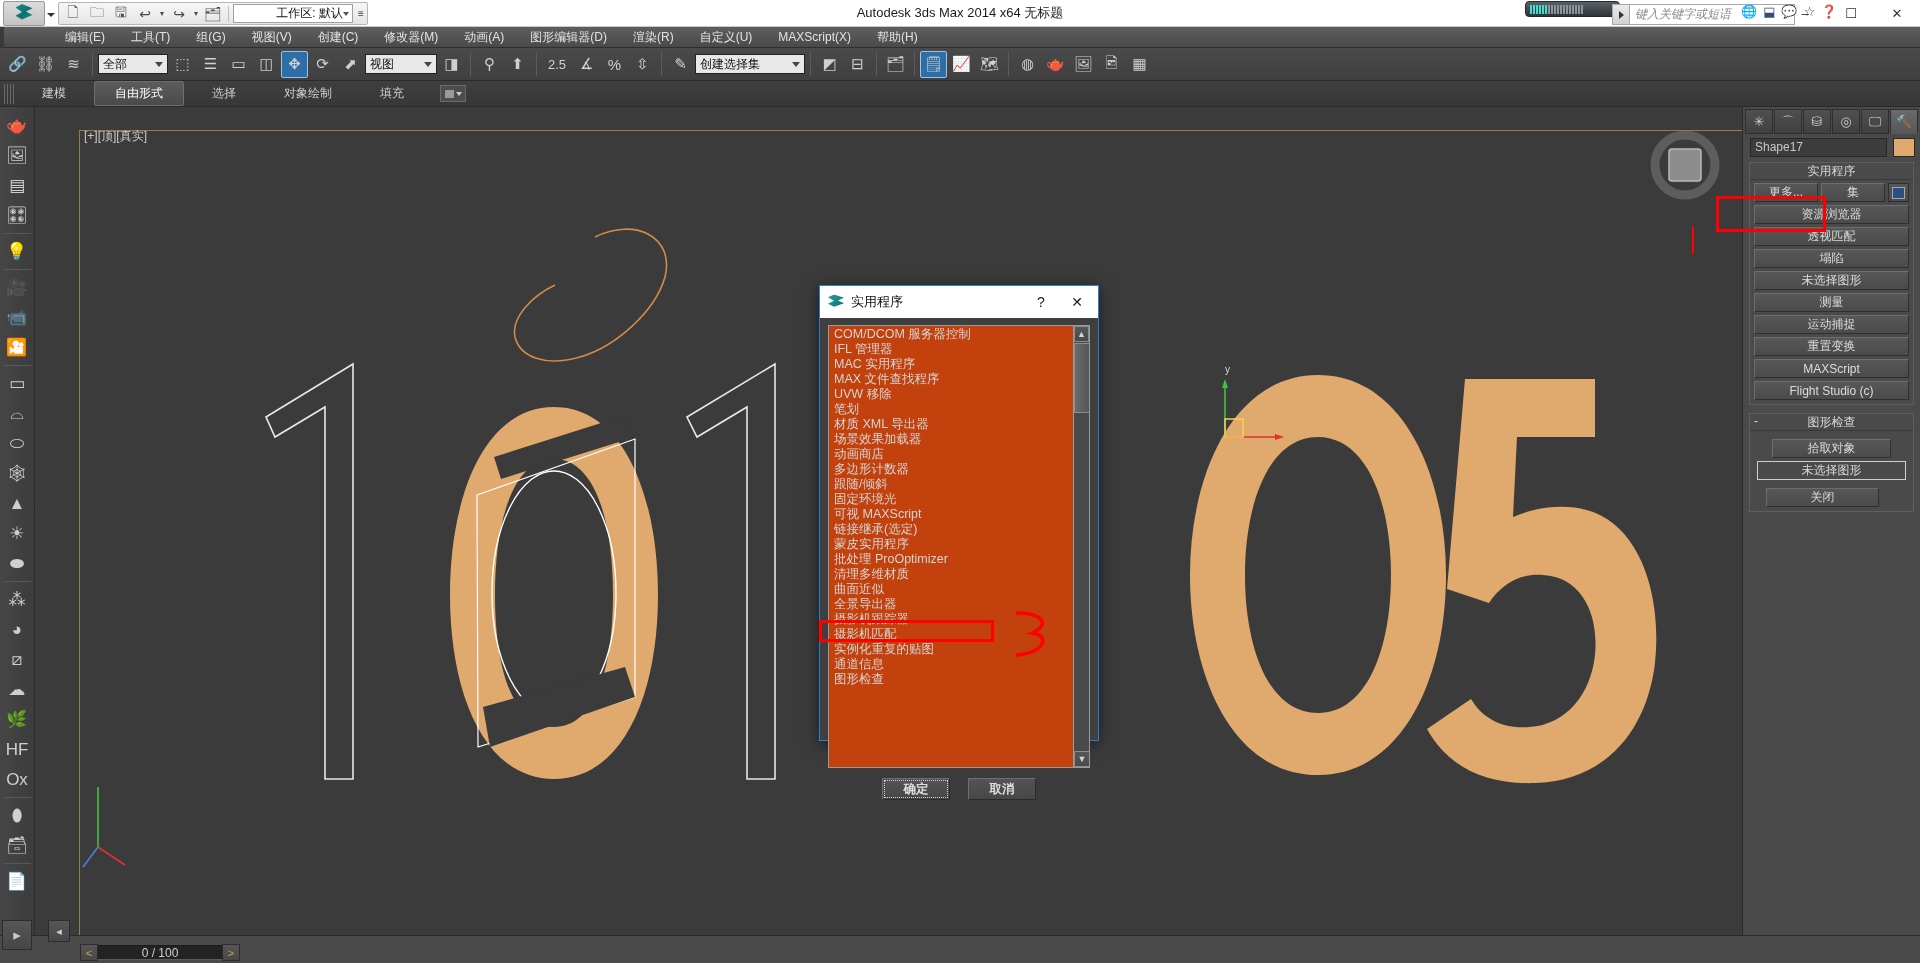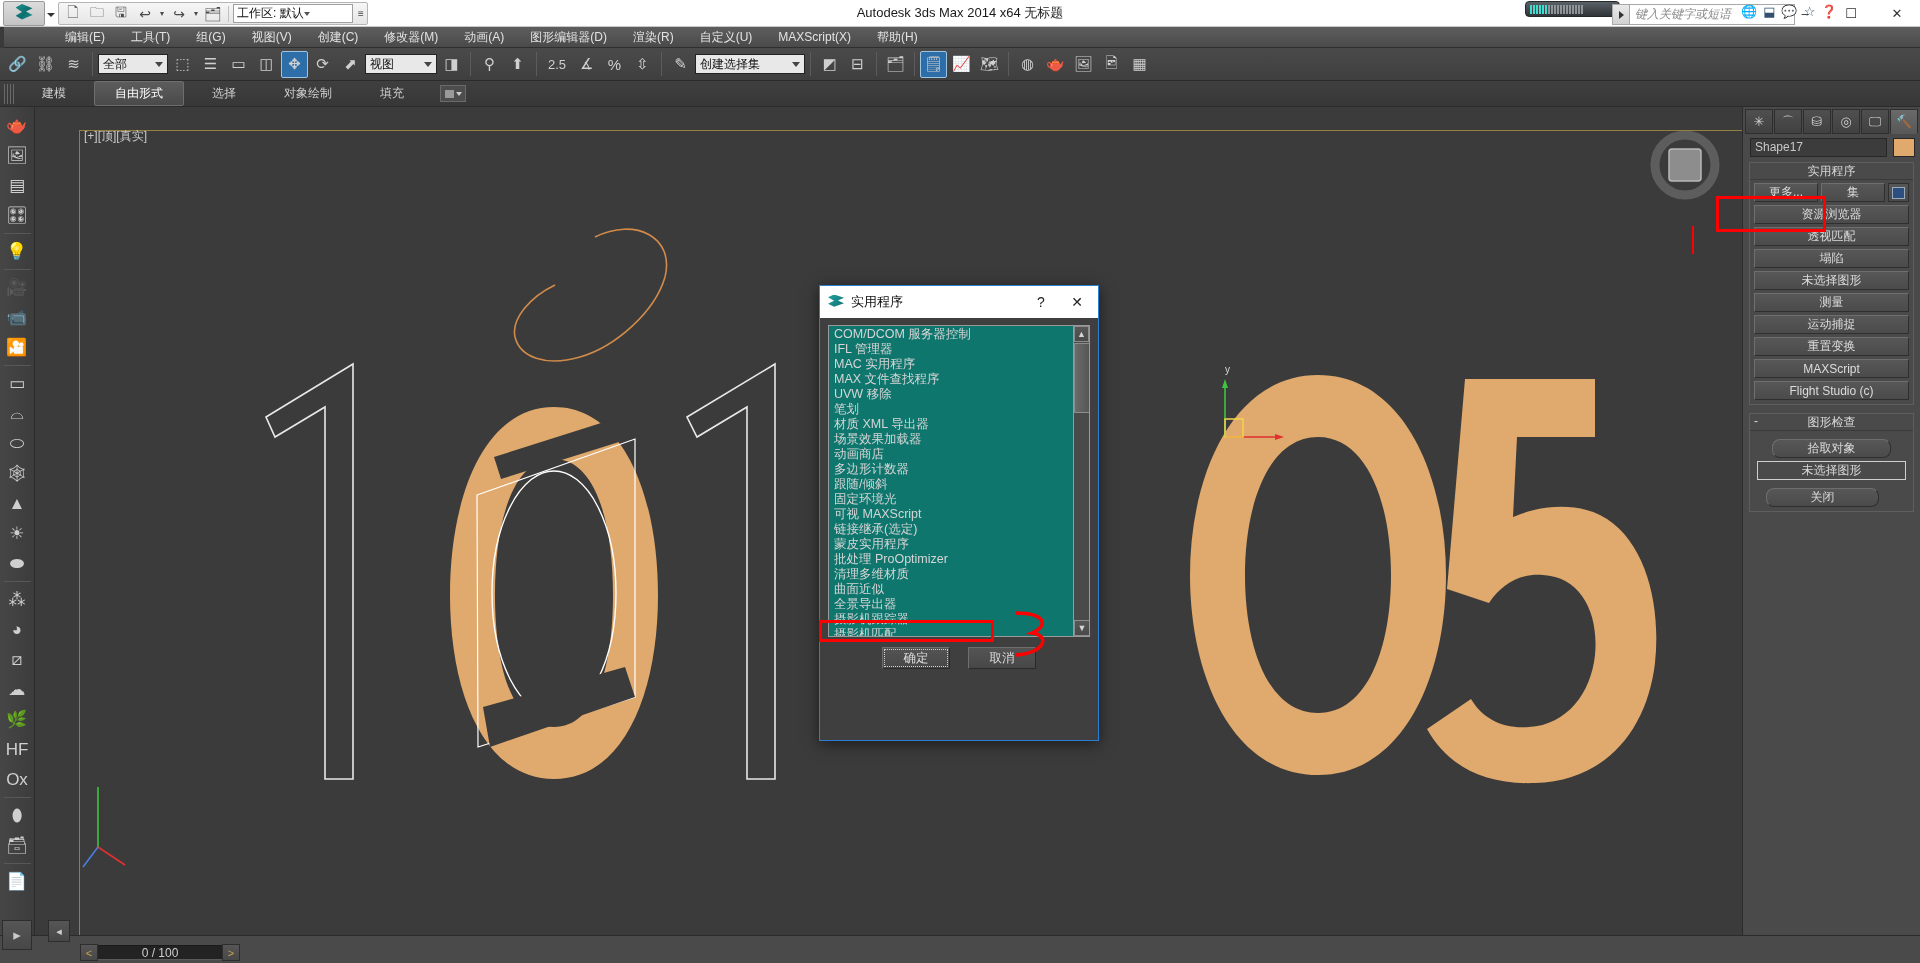--- a/index.html
+++ b/index.html
@@ -33,21 +33,21 @@
     background:linear-gradient(#f6f6f6,#e6e6e6);
     border:1px solid #b5b5b5; border-radius:2px;
     display:flex; align-items:center; padding:0 3px; gap:2px;
   }
   .qicon{width:22px;height:19px;display:flex;align-items:center;justify-content:center;
          font-size:14px;color:#4a4a4a; position:relative;}
   .qsep{width:1px;height:16px;background:#c0c0c0;margin:0 2px;}
   .ws-combo{
     display:flex;align-items:center; width:120px;height:19px;
     background:#fff;border:1px solid #a0a0a0; padding:0 3px; font-size:12px;color:#111;
-    justify-content:flex-start;
+    justify-content:flex-end;
   }
   .ws-caret{width:0;height:0;border-left:3px solid transparent;border-right:3px solid transparent;border-top:4px solid #555;}
   .qat-more{margin-left:3px;color:#444;font-size:10px;}
   .title-text{
     position:absolute;left:0;top:4px;width:1920px;text-align:center;
     font-size:13px;color:#1a1a1a;
   }
   .infocenter{
     position:absolute; right:300px; top:1px; width:95px; height:16px;
     background:linear-gradient(#5a6166,#2e3438); border:1px solid #23282b; border-radius:4px;
@@ -182,21 +182,21 @@
   .rrow .rbtn{flex:1;margin:0;}
   .icobtn{
     width:21px;height:19px;background:linear-gradient(#575757,#4b4b4b);border:1px solid #2f2f2f;
     display:flex;align-items:center;justify-content:center;
   }
   .icosq{width:13px;height:12px;background:#2c4f80;border:1px solid #9ab;}
   .rfield{
     height:19px;margin:3px 7px 0 7px;background:#4a4a4a;border:1px solid #cfcfcf;
     display:flex;align-items:center;justify-content:center;font-size:12px;color:#d8d8d8;
   }
-  .rbtn.narrow{margin-left:22px;margin-right:22px;border-radius:8px;}
+  .rbtn.narrow{margin-left:22px;margin-right:22px;}
 
   
   .statusarea{
     position:absolute;left:0;top:935px;width:1920px;height:28px;
     background:#4a4a4a;border-top:1px solid #2b2b2b;
   }
   .framebox{
     position:absolute;left:80px;top:944px;height:17px;width:160px;
     display:flex;align-items:center;
   }
@@ -228,38 +228,38 @@
   .dlg-icon{width:16px;height:15px;
     background:linear-gradient(135deg,#23a0a0,#0c6b6b);
     clip-path:polygon(0% 18%,38% 0%,100% 22%,62% 40%,100% 58%,38% 82%,0% 62%,38% 42%);}
   .dlg-title-text{margin-left:7px;font-size:13px;color:#111;}
   .dlg-help{position:absolute;right:46px;top:6px;width:22px;height:20px;
     display:flex;align-items:center;justify-content:center;font-size:14px;color:#222;}
   .dlg-close{position:absolute;right:8px;top:6px;width:26px;height:20px;
     display:flex;align-items:center;justify-content:center;font-size:14px;color:#222;}
   .dlg-body{padding:7px 8px 0 8px;}
   .listbox{
-    position:relative;height:312px;background:#0f766e;border:1px solid #9a9a9a;
+    position:relative;height:443px;background:#c2410c;border:1px solid #9a9a9a;
     overflow:hidden;
   }
   .list-inner{position:absolute;left:0;top:0;right:16px;padding:1px 0 0 3px;}
   .litem{
     font-size:12.5px;color:#d5d5d5;line-height:15px;height:15px;white-space:nowrap;
     padding-left:2px;overflow:hidden;
   }
   .lscroll{
     position:absolute;right:0;top:0;width:16px;height:100%;background:#4a4a4a;
     border-left:1px solid #9a9a9a;
   }
   .lsc-btn{height:16px;background:linear-gradient(#575757,#4a4a4a);border:1px solid #8d8d8d;
     display:flex;align-items:center;justify-content:center;font-size:9px;color:#d5d5d5;}
   .lsc-thumb{position:absolute;left:0;top:17px;width:16px;height:70px;
     background:linear-gradient(90deg,#6b6b6b,#565656);border:1px solid #8d8d8d;}
   .lsc-b2{position:absolute;left:0;bottom:0;width:16px;}
-  .dlg-btns{display:flex;justify-content:center;gap:18px;margin-top:10px;}
+  .dlg-btns{display:flex;justify-content:center;gap:18px;margin-top:10px;font-weight:bold;}
   .dbtn{
     width:68px;height:22px;background:linear-gradient(#545454,#474747);
     border:1px solid #2b2b2b;border-top-color:#6e6e6e;border-left-color:#6e6e6e;
     display:flex;align-items:center;justify-content:center;font-size:12.5px;color:#dedede;
   }
   .dbtn.default{outline:1px dotted #cfcfcf;outline-offset:-3px;}
 
   
   .anno{position:absolute;border:3px solid #ff0000;pointer-events:none;}
   .anno-a{left:1716px;top:196px;width:110px;height:36px;}

